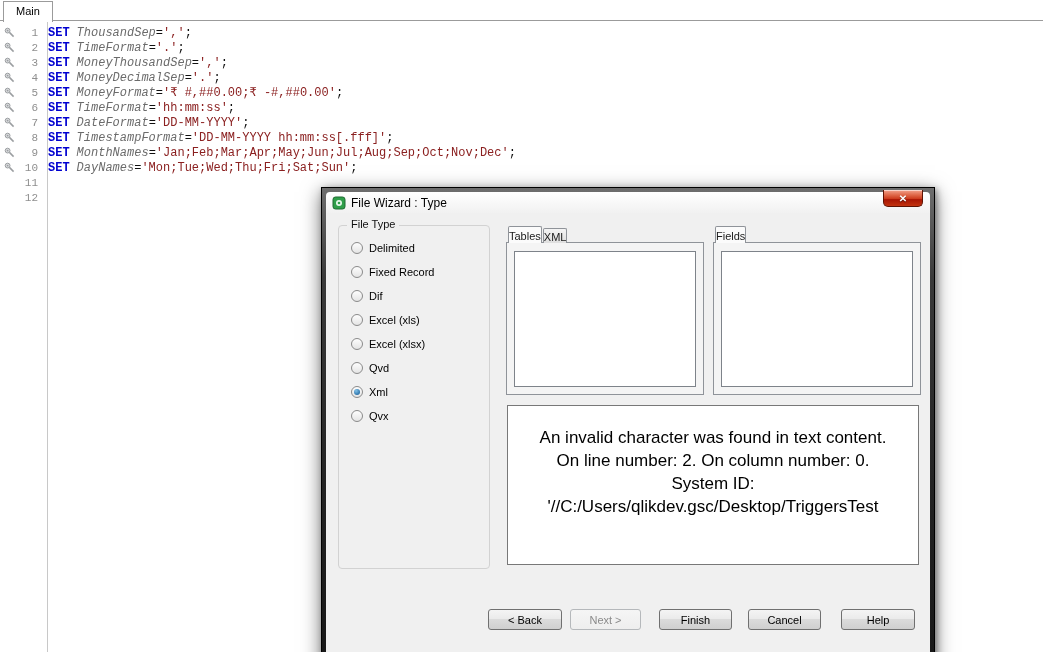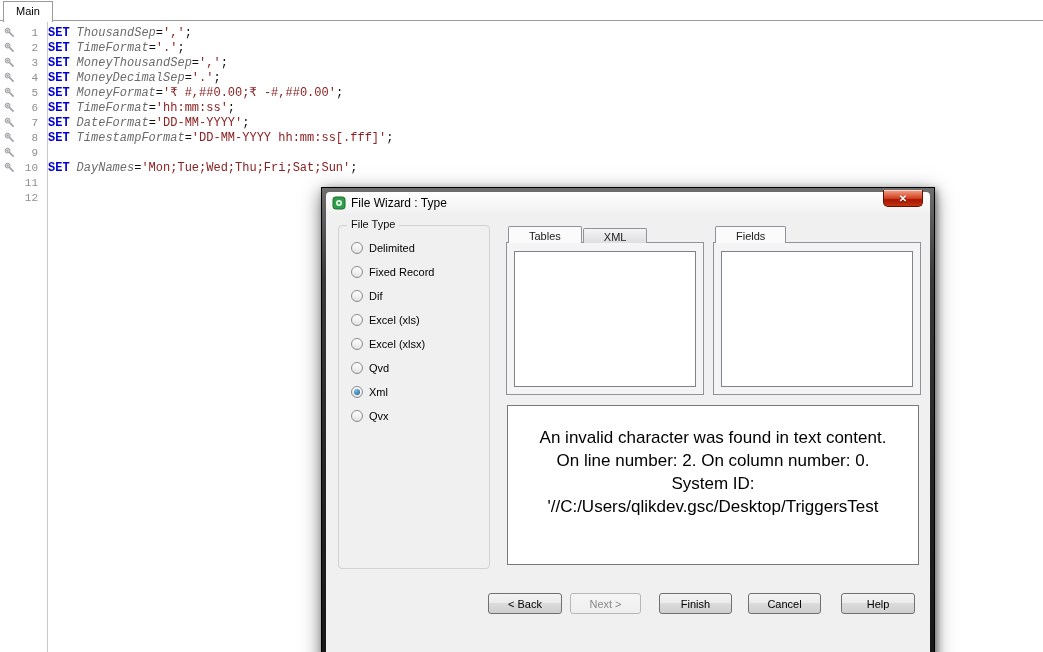--- a/index.html
+++ b/index.html
@@ -59,36 +59,36 @@
            justify-content:center; margin-right:6px; flex:none; }
   .radio .dot { width:6px; height:6px; border-radius:50%; display:none;
                 background:radial-gradient(circle at 35% 30%, #7fc0e8, #2a71a8 75%); }
   .radio-row.checked .radio .dot { display:block; }
 
   
   .tabctl { position:absolute; }
   .tabctl-tables { left:180px; top:13px; width:198px; height:169px; }
   .tabctl-fields { left:387px; top:13px; width:208px; height:169px; }
   .tc-tabs { position:relative; height:17px; display:flex; padding-left:2px; z-index:2; }
-  .tc-tab { font-size:11px; padding:2px 20px 0; height:15px; margin-top:2px; margin-right:1px;
+  .tc-tab { font-size:11px; padding:2px 0 0; height:15px; margin-top:2px; margin-right:1px;
             border:1px solid #8f9399; border-bottom:none; border-radius:2px 2px 0 0;
             background:linear-gradient(#f4f4f4,#dedede); color:#1a1a1a; cursor:default; }
   .tc-tab.active { background:#fbfbfb; height:17px; margin-top:0; padding-top:3px; position:relative; z-index:3; }
   .tc-page { position:absolute; left:0; right:0; top:16px; bottom:0;
              border:1px solid #8f9399; background:#f4f4f4; }
   .listbox { position:absolute; left:7px; right:7px; top:8px; bottom:7px; background:#fff;
              border:1px solid #7e838a; }
 
   
   .msgpanel { position:absolute; left:181px; top:192px; width:412px; height:160px;
               background:#fff; border:1px solid #787878; text-align:center;
               font-size:17px; line-height:23px; color:#000; padding:20px 18px 0; overflow:hidden; }
 
   
-  .btnrow { position:absolute; left:0; top:380px; right:0; height:22px;text-decoration:underline; }
+  .btnrow { position:absolute; left:0; top:396px; right:0; height:22px;text-decoration:underline; }
   .btn { position:absolute; width:74px; height:21px; font-size:11px;
          font-family:"Liberation Sans", sans-serif; color:#000;
          border:1px solid #707070; border-radius:3px;
          background:linear-gradient(#f4f4f4,#ebebeb 45%,#dcdcdc 46%,#cfcfcf); cursor:pointer; }
   .btn:nth-of-type(1){ left:162px; }
   .btn:nth-of-type(2){ left:244px; width:71px; }
   .btn:nth-of-type(3){ left:333px; width:73px; }
   .btn:nth-of-type(4){ left:422px; width:73px; }
   .btn:nth-of-type(5){ left:515px; }
   .btn.disabled { color:#8a8a8a; border-color:#b5b8bb;
@@ -179,20 +179,21 @@
           <span class="lnum">8</span>
           <span class="codetxt"><span class="kw">SET</span><span class="vname">TimestampFormat</span><span class="plain">=</span><span class="str">'DD-MM-YYYY hh:mm:ss[.fff]'</span><span class="plain">;</span></span>
         </div>
         <div class="code-row">
           <span class="pin"><svg width="11" height="11" viewBox="0 0 11 11">
               <circle cx="3.6" cy="3.6" r="2.4" fill="#d8dadc" stroke="#9b9ea1"></circle>
               <circle cx="3.6" cy="3.6" r="0.9" fill="#9b9ea1"></circle>
               <path d="M5.4 5.4 L9.6 9.6" stroke="#9b9ea1" stroke-width="1.5"></path>
             </svg></span>
           <span class="lnum">9</span>
+          <span class="codetxt"><span class="kw">SET</span><span class="vname">MonthNames</span><span class="plain">=</span><span class="str">'Jan;Feb;Mar;Apr;May;Jun;Jul;Aug;Sep;Oct;Nov;Dec'</span><span class="plain">;</span></span>
         </div>
         <div class="code-row">
           <span class="pin"><svg width="11" height="11" viewBox="0 0 11 11">
               <circle cx="3.6" cy="3.6" r="2.4" fill="#d8dadc" stroke="#9b9ea1"></circle>
               <circle cx="3.6" cy="3.6" r="0.9" fill="#9b9ea1"></circle>
               <path d="M5.4 5.4 L9.6 9.6" stroke="#9b9ea1" stroke-width="1.5"></path>
             </svg></span>
           <span class="lnum">10</span>
           <span class="codetxt"><span class="kw">SET</span><span class="vname">DayNames</span><span class="plain">=</span><span class="str">'Mon;Tue;Wed;Thu;Fri;Sat;Sun'</span><span class="plain">;</span></span>
         </div>

